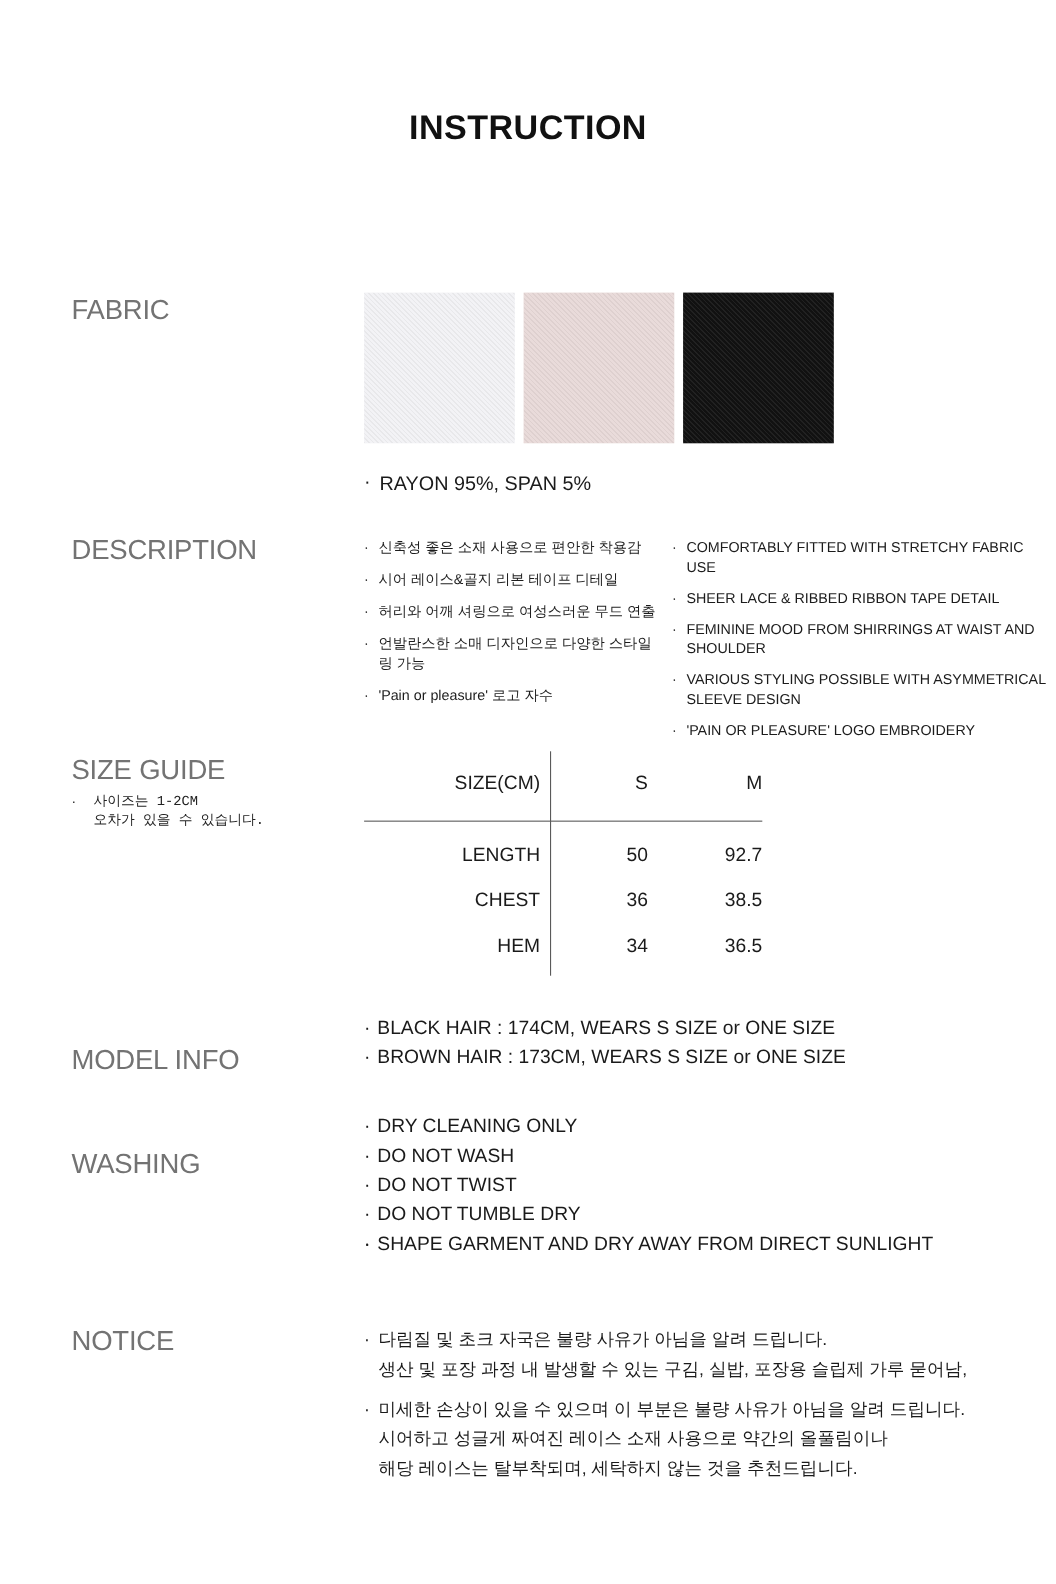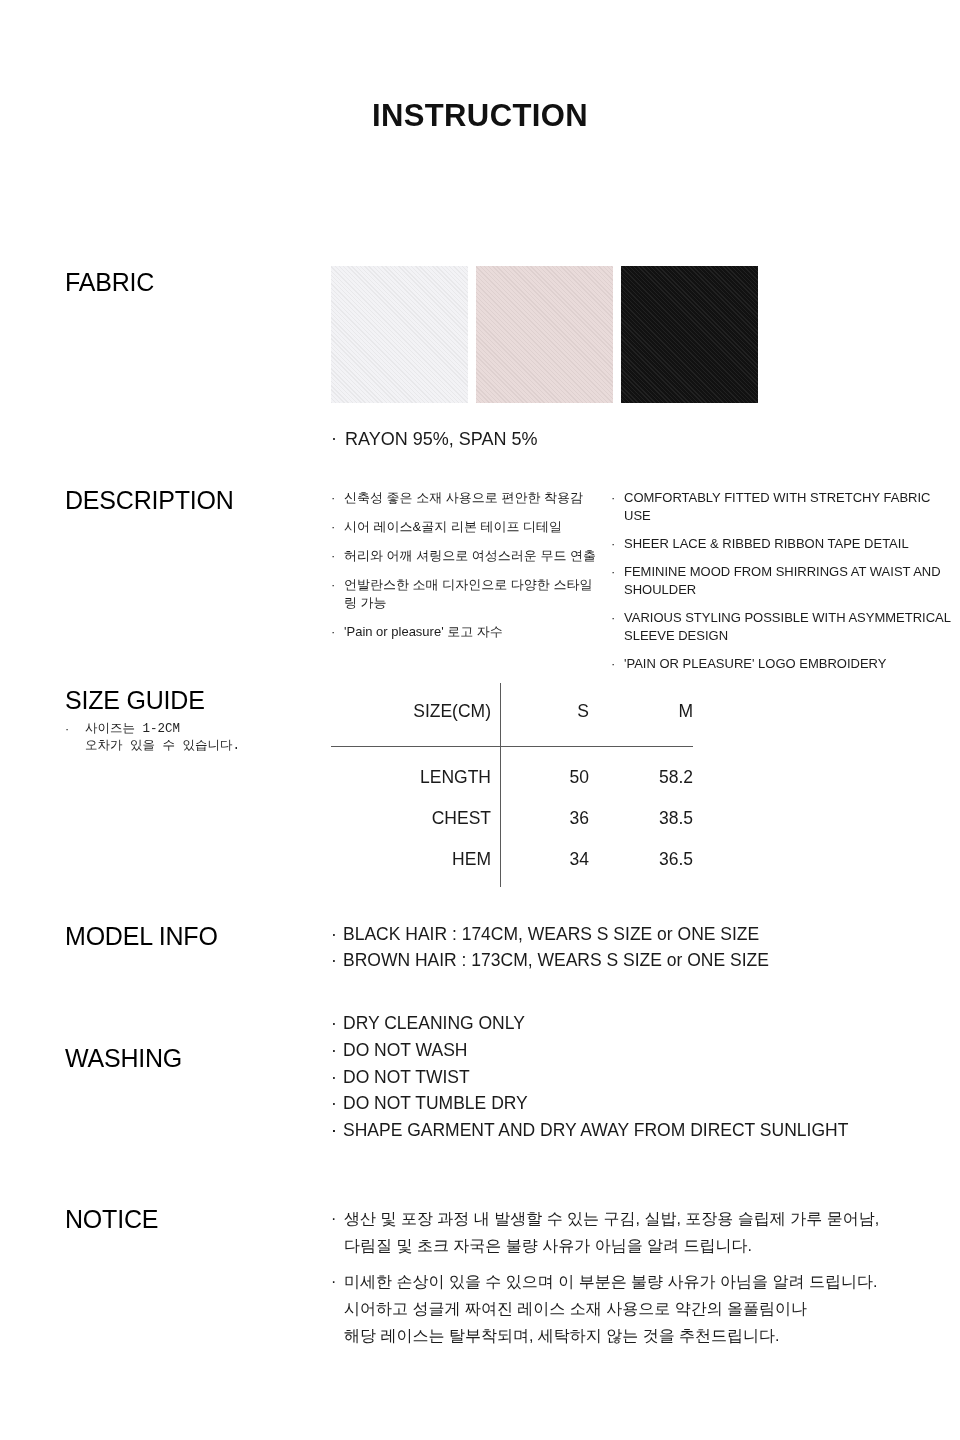--- a/index.html
+++ b/index.html
@@ -35,21 +35,21 @@
     color: #111111;
   }
 
   
   .sec-head {
     position: absolute;
     left: 65px;
     font-size: 25px;
     font-weight: 400;
     letter-spacing: -0.2px;
-    color: #000000;
+    color: #737373;
     white-space: nowrap;
   }
   .sec-note {
     position: absolute;
     left: 65px;
     font-size: 12.5px;
     line-height: 17px;
     color: #222222;
     width: 250px;
   }
@@ -300,37 +300,37 @@
         <tr>
           <th class="c0">SIZE(CM)</th>
           <th class="c1">S</th>
           <th class="c2">M</th>
         </tr>
       </thead>
       <tbody>
         <tr>
           <td class="c0">LENGTH</td>
           <td class="c1">50</td>
-          <td class="c2">58.2</td>
+          <td class="c2">92.7</td>
         </tr>
         <tr>
           <td class="c0">CHEST</td>
           <td class="c1">36</td>
           <td class="c2">38.5</td>
         </tr>
         <tr>
           <td class="c0">HEM</td>
           <td class="c1">34</td>
           <td class="c2">36.5</td>
         </tr>
       </tbody>
     </table>
   </div>
 
-  <div class="sec-head" style="top:922px">MODEL INFO</div>
+  <div class="sec-head" style="top:950px">MODEL INFO</div>
 
   <ul class="blist" id="model-list">
     <li>
       <span class="dot">·</span>
       <span>BLACK HAIR : 174CM, WEARS S SIZE or ONE SIZE</span>
     </li>
     <li>
       <span class="dot">·</span>
       <span>BROWN HAIR : 173CM, WEARS S SIZE or ONE SIZE</span>
     </li>
@@ -362,22 +362,22 @@
       <span class="dot">·</span>
       <span>SHAPE GARMENT AND DRY AWAY FROM DIRECT SUNLIGHT</span>
     </li>
   </ul>
 
   <div class="sec-head" style="top:1205px">NOTICE</div>
 
   <ul class="blist" id="notice-list">
     <li>
       <span class="dot">·</span>
+      <span class="line">다림질 및 초크 자국은 불량 사유가 아님을 알려 드립니다.</span>
       <span class="line">생산 및 포장 과정 내 발생할 수 있는 구김, 실밥, 포장용 슬립제 가루 묻어남,</span>
-      <span class="line">다림질 및 초크 자국은 불량 사유가 아님을 알려 드립니다.</span>
     </li>
     <li>
       <span class="dot">·</span>
       <span class="line">미세한 손상이 있을 수 있으며 이 부분은 불량 사유가 아님을 알려 드립니다.</span>
       <span class="line">시어하고 성글게 짜여진 레이스 소재 사용으로 약간의 올풀림이나</span>
       <span class="line">해당 레이스는 탈부착되며, 세탁하지 않는 것을 추천드립니다.</span>
     </li>
   </ul>
 
 </div>

